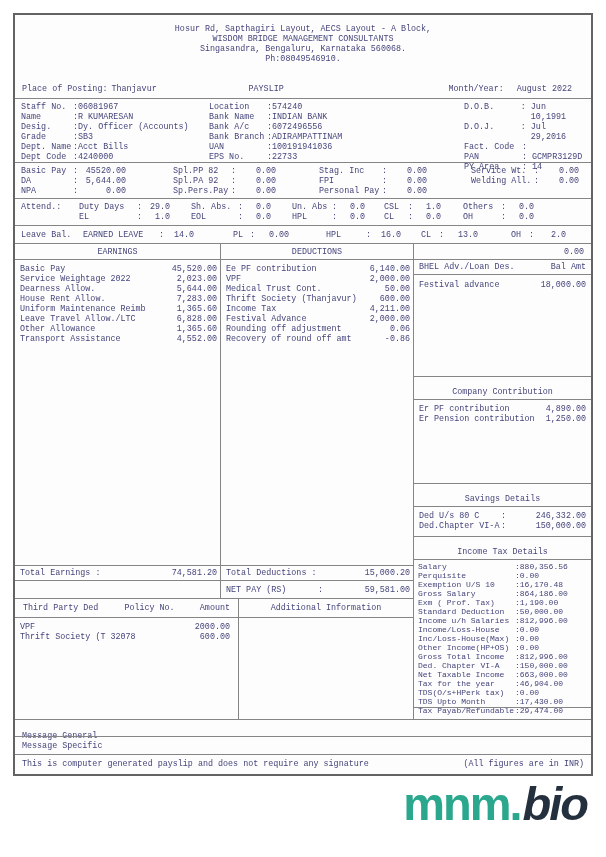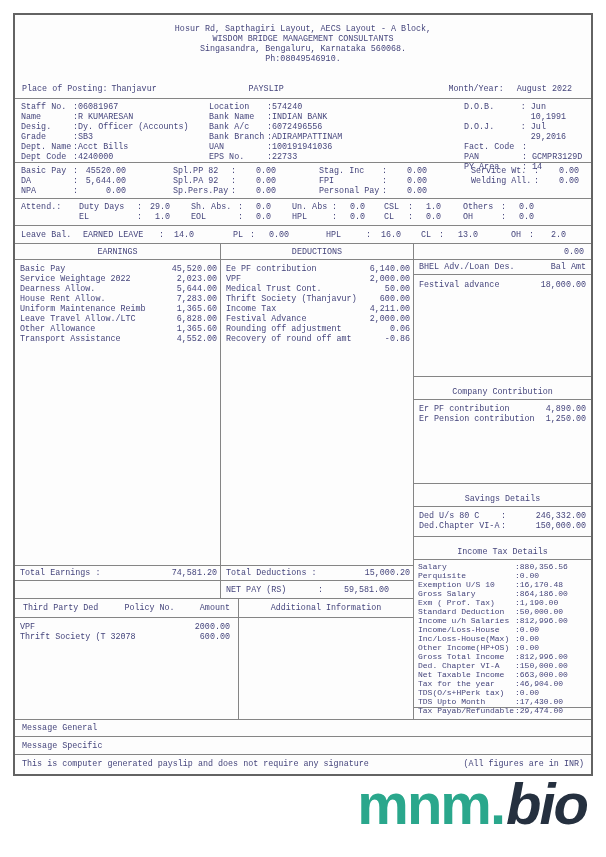--- a/index.html
+++ b/index.html
@@ -77,21 +77,21 @@
   .items-area { height: 305px; display: flex; }
   .ilist { padding: 4px 3px 0 5px; display: flex; flex-direction: column; }
   .item { display: flex; justify-content: space-between; }
   .item .iv { white-space: pre; }
   .dlist-w { flex: 1; }
   .totals-row { height: 15px; display: flex; border-top: 1px solid #858585; }
   .tcell { display: flex; justify-content: space-between; padding: 2px 3px 0 5px; }
   .netpay-row { height: 18px; display: flex; border-top: 1px solid #858585; }
   .np-cell { flex: 1; display: flex; padding: 4px 3px 0 5px; }
   .np-cell .npl { width: 92px; }
-  .np-cell .npv { flex: 1; text-align: center; font-family: Liberation Mono, monospace; }
+  .np-cell .npv { flex: 1; text-align: right; font-family: Liberation Mono, monospace; }
 
   .tp { height: 121px; border-top: 1px solid #858585; display: flex; flex-direction: column; }
   .tp-hdr { height: 19px; display: flex; border-bottom: 1px solid #858585; }
   .tp-hdr-left { width: 224px; display: flex; padding: 4px 8px 0 8px; border-right: 1px solid #858585; }
   .tp-hdr-left .h2 { margin-left: 26px; }
   .tp-hdr-left .h3 { margin-left: auto; }
   .tp-hdr-right { flex: 1; text-align: center; padding-top: 4px; }
   .tp-body { flex: 1; display: flex; }
   .tp-list { width: 224px; border-right: 1px solid #858585; padding: 4px 8px 0 5px; display: flex; flex-direction: column; }
 
@@ -107,30 +107,30 @@
   .sav-items { padding: 4px 5px 0 5px; display: flex; flex-direction: column; }
   .sav-items .kv { display: flex; } .sav-items .l { width: 82px; }
   .sav-items .v { flex: 1; text-align: right; }
   .tax { height: 171px; }
   .tax-items { padding: 2px 4px 0 4px; display: flex; flex-direction: column; font-size: 8px; line-height: 9px; }
   .tax-items .kv { display: flex; } .tax-items .l { width: 97px; }
   .tax-items .v { flex: 1; text-align: left; }
   .filler { flex: 1; }
 
   
-  .msg { height: 17px; padding: 3px 7px 0 7px; border-top: 0; }
+  .msg { height: 17px; padding: 11px 7px 0 7px; border-top: 0; }
   .msg2 { height: 18px; padding: 4px 7px 0 7px; }
   .bt { border-top: 1px solid #858585; }
   .footer-row { flex: 1; display: flex; justify-content: space-between; padding: 4px 7px 0 7px; }
 
   
   .logo {
     position: absolute; right: 19px; top: 776px;
     font-family: "Liberation Sans", "DejaVu Sans", sans-serif;
-    font-size: 58px; font-weight: bold; letter-spacing: -2px; line-height: 56px;
+    font-size: 47px; font-weight: bold; letter-spacing: -2px; line-height: 56px;
     white-space: nowrap;
   }
   .logo .mnm { color: #2aa78c; }
   .logo .bio { color: #25303f; font-style: italic; padding-left: 2px; }
 </style>
 </head>
 <body>
 
 <div class="doc">
 

